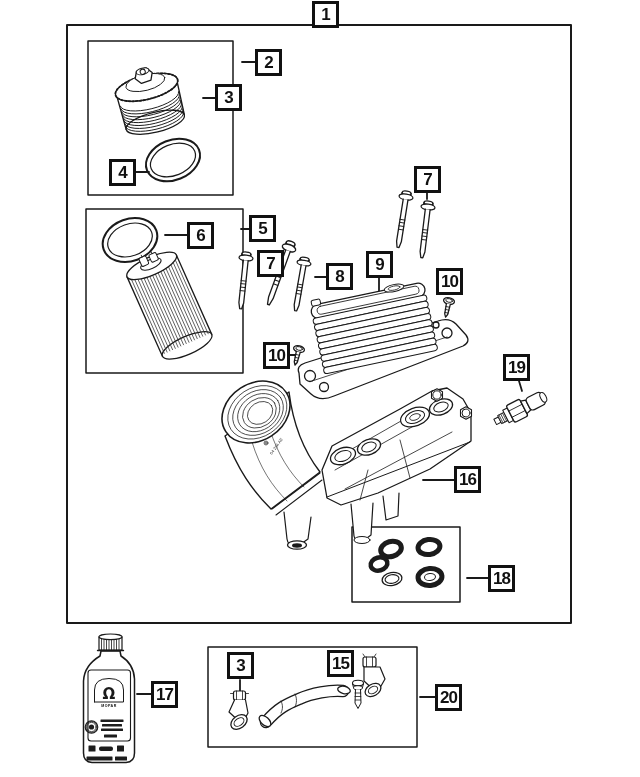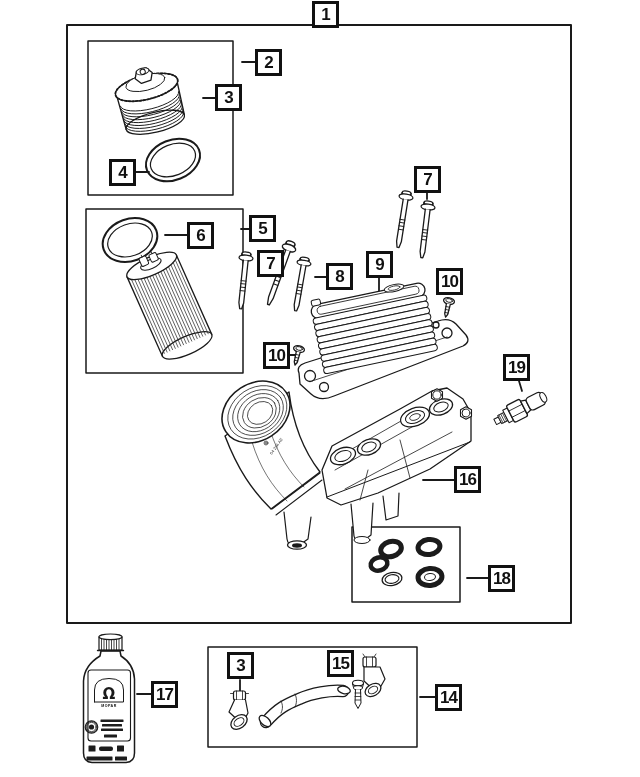--- a/index.html
+++ b/index.html
@@ -277,17 +277,17 @@
   <div class="callout" style="left:187px;top:222px">6</div>
   <div class="callout" style="left:257px;top:250px">7</div>
   <div class="callout" style="left:414px;top:166px">7</div>
   <div class="callout" style="left:326px;top:263px">8</div>
   <div class="callout" style="left:366px;top:251px">9</div>
   <div class="callout" style="left:263px;top:342px">10</div>
   <div class="callout" style="left:436px;top:268px">10</div>
   <div class="callout" style="left:503px;top:354px">19</div>
   <div class="callout" style="left:454px;top:466px">16</div>
   <div class="callout" style="left:488px;top:565px">18</div>
-  <div class="callout" style="left:435px;top:684px">14</div>
+  <div class="callout" style="left:435px;top:684px">20</div>
   <div class="callout" style="left:327px;top:650px">15</div>
   <div class="callout" style="left:227px;top:652px">3</div>
   <div class="callout" style="left:151px;top:681px">17</div>
 </div>
 
 </body></html>

